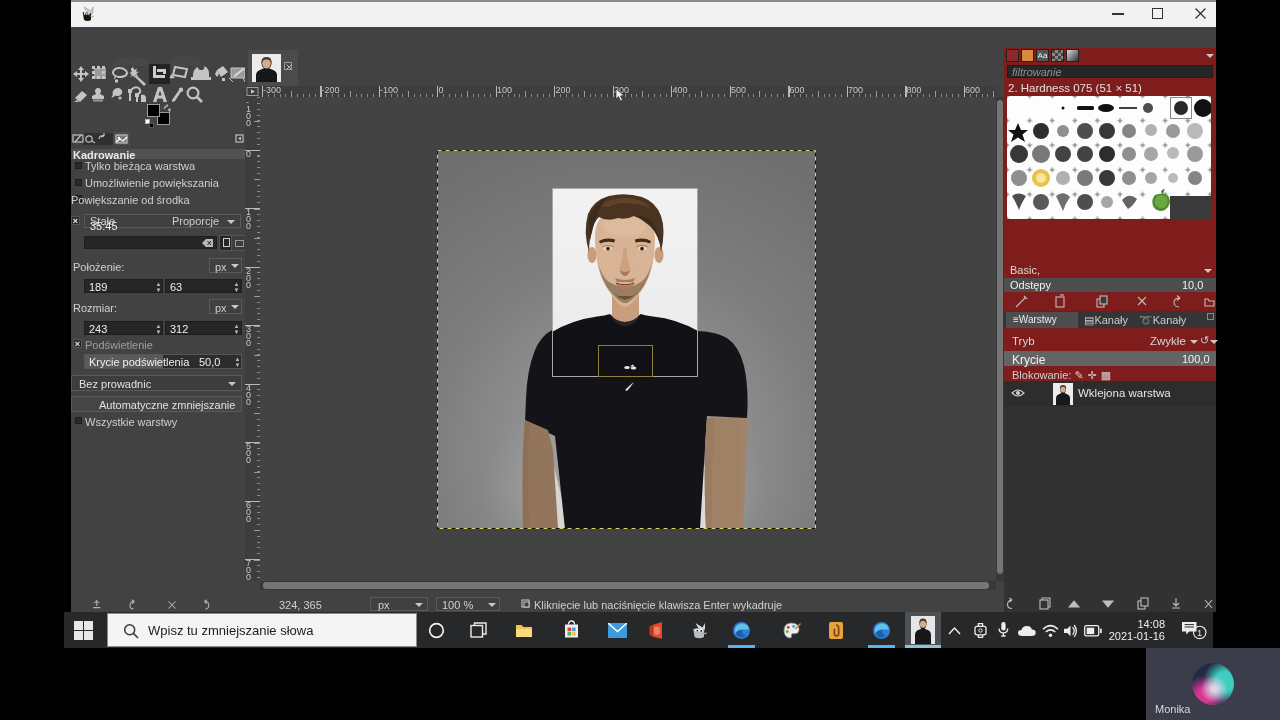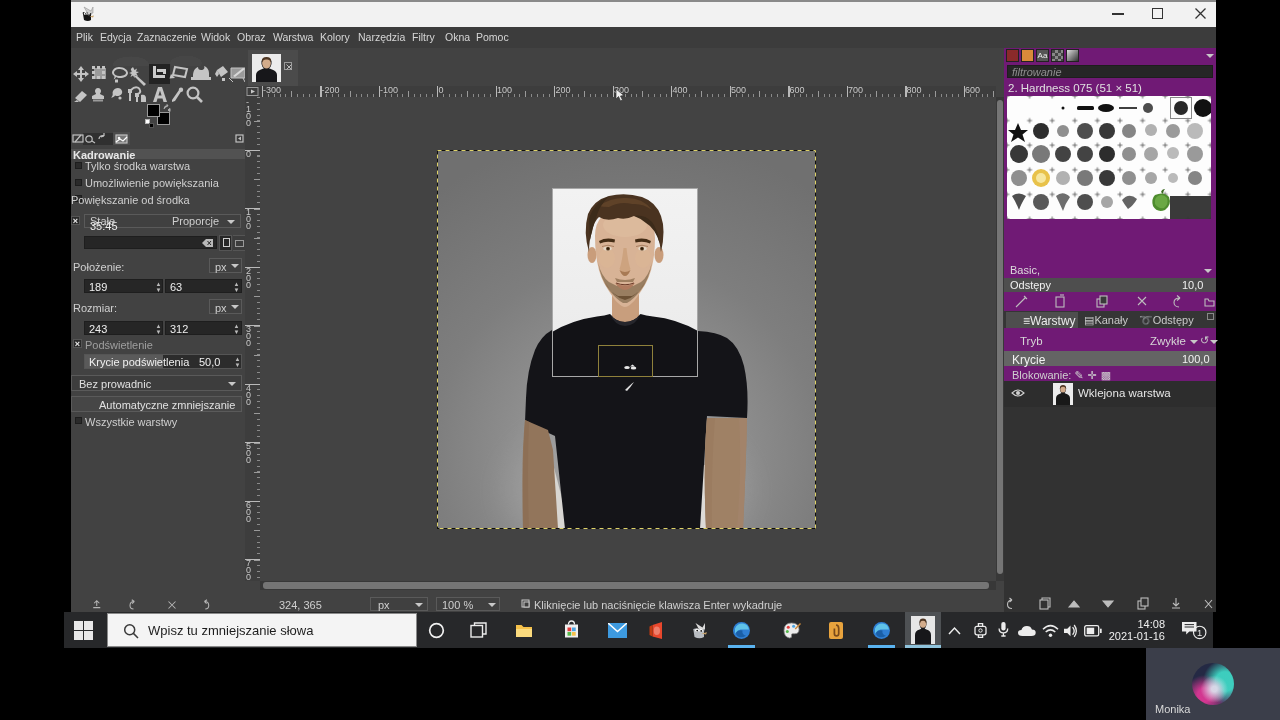--- a/index.html
+++ b/index.html
@@ -51,21 +51,21 @@
   background-size:15px 100%,6px 100%,3px 100%; background-position:0 53px,9px 23.75px,12px 0.35px;
   background-repeat:no-repeat; }
 .vlab { position:absolute; left:1px; font-size:9px; color:#c9c9c9; line-height:7px; }
 #viewport { position:absolute; left:15px; top:49px; width:736px; height:484px; background:#434343; overflow:hidden; }
 .sbar { position:absolute; background:#383838; }
 .sthumb { position:absolute; background:#757575; border-radius:3px; }
 #statusbar { position:absolute; left:0; top:542px; width:759px; height:22px; background:#424242;
   color:#cfcfcf; font-size:11px; }
 
 
-#rightdock { position:absolute; left:933px; top:48px; width:212px; height:564px; background:#701a75; }
+#rightdock { position:absolute; left:933px; top:48px; width:212px; height:564px; background:#7f1d1d; }
 
 
 #taskbar { position:absolute; left:64px; top:612px; width:1149px; height:36px; background:#27282a; }
 
 
 #webcam { position:absolute; left:1146px; top:648px; width:134px; height:72px; background:#3b3e4a; }
 </style>
 </head>
 <body>
 <div id="stage">
@@ -80,33 +80,20 @@
         <circle cx="5.6" cy="7.9" r="0.7" fill="#000"></circle>
           <circle cx="9" cy="8.2" r="0.7" fill="#000"></circle>
         <path d="M9.5 10.5 L14 9.5 L13 11.5 Z" fill="#c9a36a"></path>
       </svg>
       <span class="abs" style="left:1041px;top:11px;width:12px;height:1.5px;background:#333"></span>
       <span class="abs" style="left:1081px;top:6px;width:11px;height:11px;border:1.2px solid #333"></span>
       <svg class="abs" style="left:1123px;top:5px" width="13" height="13" viewBox="0 0 13 13">
         <path d="M1.5 1.5 L11.5 11.5 M11.5 1.5 L1.5 11.5" stroke="#333" stroke-width="1.3"></path>
       </svg>
     </div>
-    <div id="menubar">
-      <span class="mitem" style="left:5px">Plik</span>
-      <span class="mitem" style="left:29px">Edycja</span>
-      <span class="mitem" style="left:66px">Zaznaczenie</span>
-      <span class="mitem" style="left:130px">Widok</span>
-      <span class="mitem" style="left:166px">Obraz</span>
-      <span class="mitem" style="left:202px">Warstwa</span>
-      <span class="mitem" style="left:249px">Kolory</span>
-      <span class="mitem" style="left:287px">Narzędzia</span>
-      <span class="mitem" style="left:341px">Filtry</span>
-      <span class="mitem" style="left:374px">Okna</span>
-      <span class="mitem" style="left:405px">Pomoc</span>
-    </div>
     <div id="leftdock">
 
       <div class="abs" style="left:20px;top:0;width:120px;height:18px;background:radial-gradient(ellipse 30px 14px at 40px 17px,#474747 60%,transparent 61%),radial-gradient(ellipse 26px 12px at 95px 15px,#464646 60%,transparent 61%)"></div>
 
       <svg class="abs" style="left:0;top:16px" width="174" height="42" viewBox="0 0 174 42">
         <g fill="#c4c4c4" stroke="none">
 
           <path d="M10 2 L13 6 L11 6 L11 9 L14 9 L14 7 L18 10 L14 13 L14 11 L11 11 L11 14 L13 14 L10 18 L7 14 L9 14 L9 11 L6 11 L6 13 L2 10 L6 7 L6 9 L9 9 L9 6 L7 6 Z"></path>
 
           <g>
@@ -190,21 +177,21 @@
             <path d="M45 10 L49 7 L52 9 L56 5" stroke="#fff"></path>
           <rect x="165" y="3" width="7" height="7" fill="#3a3a3a"></rect>
             <path d="M167 6.5 L170 4.5 L170 8.5 Z" fill="#c0c0c0" stroke="none"></path>
         </g>
       </svg>
 
       <div class="abs" style="left:0;top:101px;width:174px;height:10px;background:#525252"></div>
       <div class="lbl" style="left:2px;top:101px;font-weight:bold;color:#e8e8e8">Kadrowanie</div>
 
       <div class="cb" style="left:4px;top:114px"></div>
-      <div class="lbl" style="left:14px;top:112px">Tylko środka warstwa</div>
+      <div class="lbl" style="left:14px;top:112px">Tylko bieżąca warstwa</div>
       <div class="cb" style="left:4px;top:130.5px"></div>
       <div class="lbl" style="left:14px;top:129px">Umożliwienie powiększania</div>
       <div class="cb" style="left:4px;top:147px"></div>
       <div class="lbl" style="left:0;top:145.5px">Powiększanie od środka</div>
 
       <div class="cbx" style="left:0px;top:168px">×</div>
       <div class="ddown" style="left:13px;top:165.5px;width:157px;height:14px"></div>
       <div class="lbl" style="left:19px;top:167px">Stałe</div>
       <div class="lbl" style="left:101px;top:167px">Proporcje</div>
       <span class="chev" style="left:156px;top:172px"></span>
@@ -537,26 +524,26 @@
           <rect x="93" y="5" width="7" height="8"></rect>
             <rect x="96" y="2" width="7" height="8" fill="#3a3a3a"></rect>
           <path d="M134 3 L142 11 M142 3 L134 11"></path>
           <path d="M176 4 C172 4 170 6 170 8.5 C170 11 172 13 175 13 M176 4 L173 1.5 M176 4 L173 6.5"></path>
           <path d="M201 12 L201 5 L204 5 L205 7 L210 7 L210 12 Z"></path>
         </g>
       </svg>
 
       <div class="abs" style="left:0;top:263px;width:212px;height:17px;background:#353535"></div>
       <div class="abs" style="left:2px;top:264px;width:72px;height:16px;background:#4e4e4e"></div>
-      <span class="abs" style="left:19px;top:266px;color:#ececec;font-size:12px">≡Warstwy</span>
+      <span class="abs" style="left:9px;top:266px;color:#ececec;font-size:10px">≡Warstwy</span>
       <span class="abs" style="left:80px;top:266px;color:#c9c9c9;font-size:11px">▤Kanały</span>
-      <span class="abs" style="left:135px;top:266px;color:#c9c9c9;font-size:11px">➰Odstępy</span>
+      <span class="abs" style="left:135px;top:266px;color:#c9c9c9;font-size:11px">➰Kanały</span>
       <div class="abs" style="left:203px;top:265px;width:7px;height:7px;border:1px solid #888"></div>
 
-      <span class="abs" style="left:16px;top:287px;color:#d6d6d6;font-size:11.5px">Tryb</span>
+      <span class="abs" style="left:8px;top:287px;color:#d6d6d6;font-size:11.5px">Tryb</span>
       <span class="abs" style="left:146px;top:287px;color:#d6d6d6;font-size:11.5px">Zwykłe</span>
       <span class="chev" style="left:186px;top:292px"></span>
       <span class="abs" style="left:196px;top:286px;color:#c9c9c9;font-size:11px">↺</span>
       <span class="chev" style="left:206px;top:292px"></span>
 
       <div class="abs" style="left:0;top:303px;width:212px;height:15px;background:#646464"></div>
       <span class="abs" style="left:8px;top:304.5px;color:#f2f2f2;font-size:12px">Krycie</span>
       <span class="abs" style="left:178px;top:304.5px;color:#f2f2f2;font-size:11px">100,0</span>
 
       <span class="abs" style="left:8px;top:321px;color:#cfcfcf;font-size:11px">Blokowanie: <span style="letter-spacing:4px">✎✛▩</span></span>

